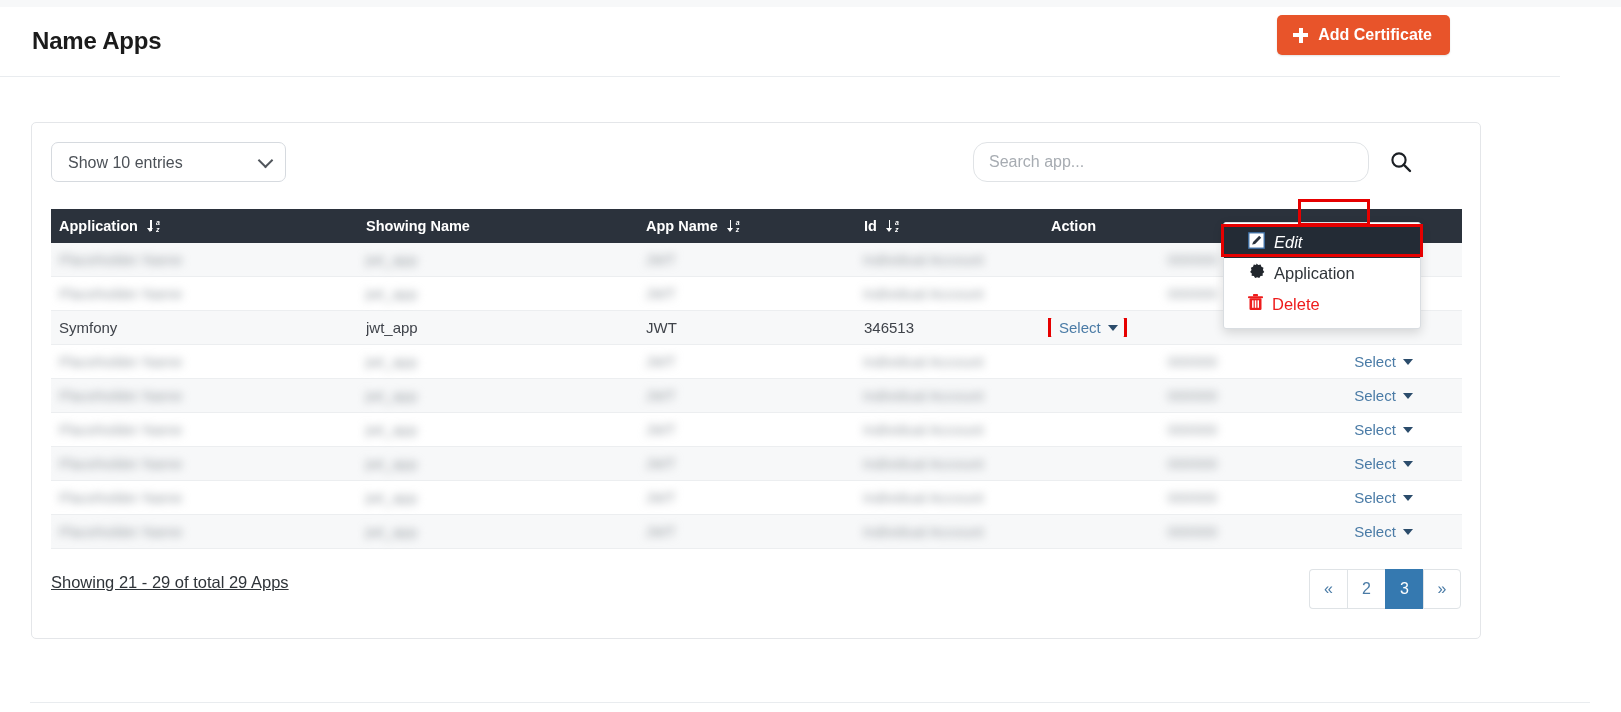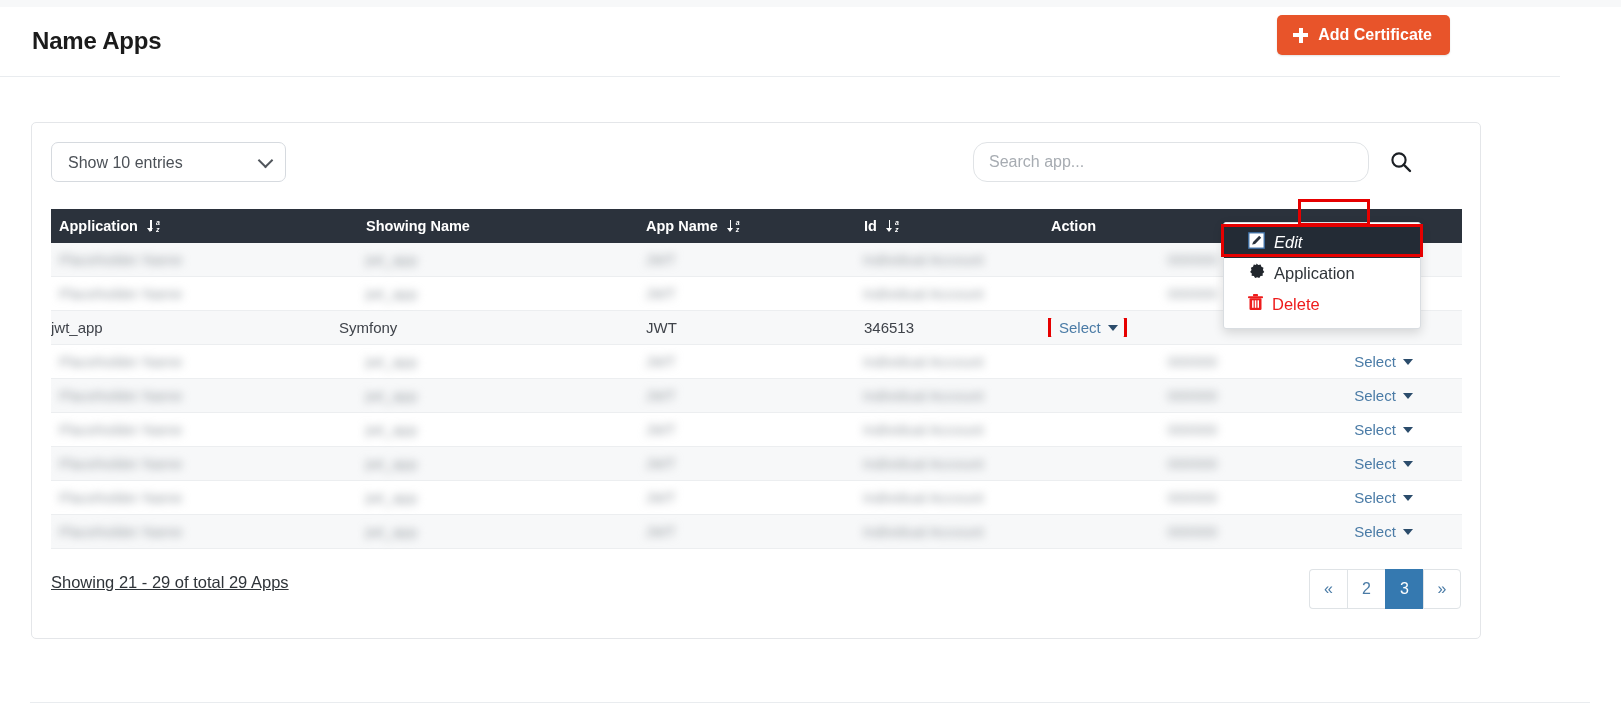--- a/index.html
+++ b/index.html
@@ -332,22 +332,22 @@
             <div class="td c4 row-blur" style="color: rgb(154, 160, 166);">Individual Account</div>
             <div class="td c5 row-blur" style="color: rgb(154, 160, 166);">000000</div>
             <div class="td c6">
               <span class="select-link">
                 <span>Select</span>
                 <span class="caret-down"></span>
               </span>
             </div>
           </div>
           <div class="tbl-row odd">
+            <div class="td c1">Symfony</div>
             <div class="td c2">jwt_app</div>
-            <div class="td c1">Symfony</div>
             <div class="td c3">JWT</div>
             <div class="td c5">346513</div>
             <div class="td c6">
               <span class="select-link select-highlight">
                 <span>Select</span>
                 <span class="caret-down"></span>
               </span>
             </div>
           </div>
           <div class="tbl-row even">

